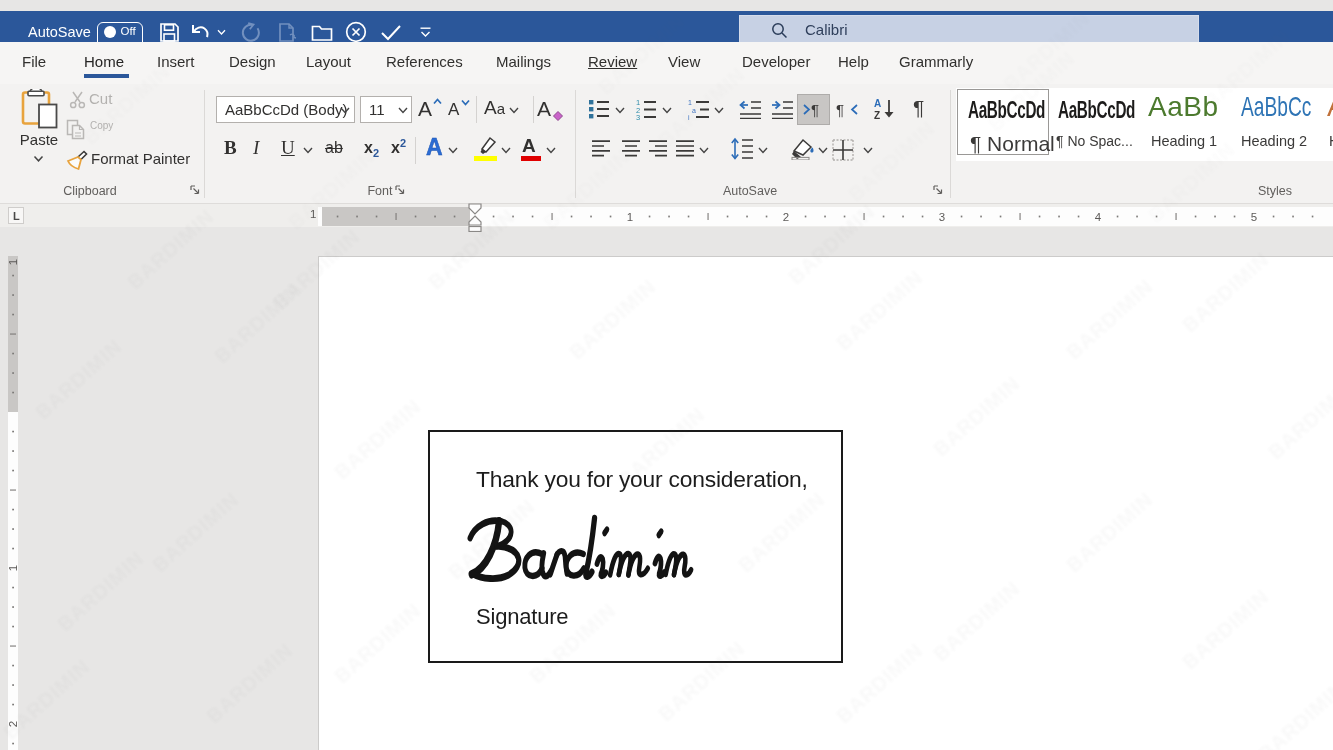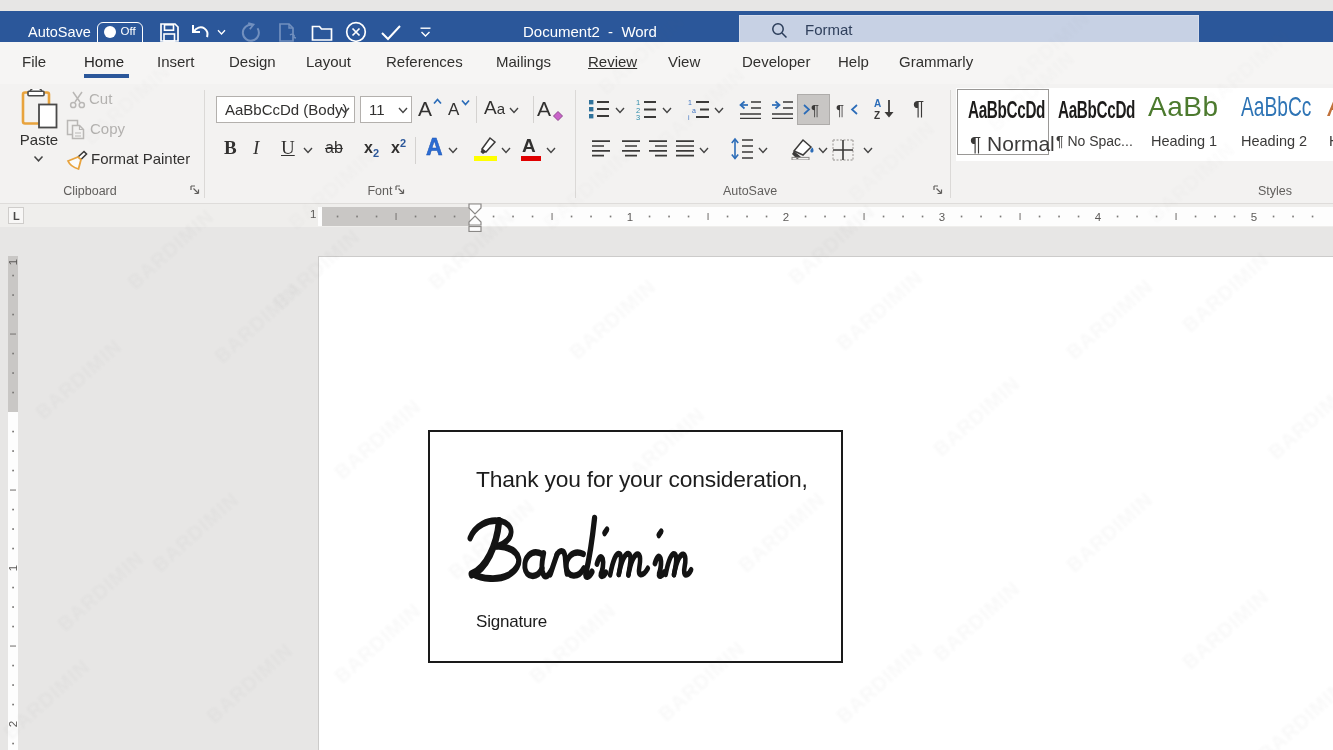--- a/index.html
+++ b/index.html
@@ -36,21 +36,21 @@
 #hruler { position:absolute; left:318px; top:3px; width:1015px; height:19px; background:#fdfdfd; }
 #hruler .margin { position:absolute; left:4px; top:0; width:148px; height:19px; background:#c9c7c5; }
 
 
 #docarea { position:absolute; left:0; top:227px; width:1333px; height:523px; background:#e7e6e5;padding-left:16px; }
 #page { position:absolute; left:318px; top:29px; width:1015px; height:494px; background:#fff; border-left:1px solid #cccbca; border-top:1px solid #cccbca; }
 #vruler { position:absolute; left:8px; top:29px; width:10px; height:494px; background:#fdfdfd; }
 #vruler .margin { position:absolute; left:0; top:0; width:10px; height:156px; background:#c9c7c5; }
 #textbox { position:absolute; left:428px; top:203px; width:415px; height:233px; border:2.5px solid #1a1a1a; background:transparent; }
 #tb1 { position:absolute; left:46px; top:34px; font-size:22.8px; color:#1c1c1c; letter-spacing:-0.2px; }
-#tb3 { position:absolute; left:46px; top:180px; font-size:17px; color:#1c1c1c; letter-spacing:-0.2px; }
+#tb3 { position:absolute; left:46px; top:172px; font-size:22px; color:#1c1c1c; letter-spacing:-0.2px; }
 
 
 .wm { position:absolute; font-size:20px; font-weight:bold; color:rgba(110,110,110,0.14); transform:rotate(-42deg); letter-spacing:1px; pointer-events:none; filter:blur(1.1px); }
 </style>
 </head>
 <body>
 
 <div id="titlebar">
   <div id="autosave">AutoSave</div>
   <div id="toggle">
@@ -101,28 +101,27 @@
     <svg width="22" height="17" viewBox="0 0 22 17">
         <path d="M2 9 L8 15 L20 2" fill="none" stroke="#fff" stroke-width="2"></path>
       </svg>
   </div>
   <div class="qat" style="left:420px;" id="q-custom">
     <svg width="11" height="11" viewBox="0 0 11 11">
         <path d="M0.5 1.2 h10" stroke="#fff" stroke-width="1.4"></path>
         <path d="M1.5 5 L5.5 9 L9.5 5" fill="none" stroke="#fff" stroke-width="1.4"></path>
       </svg>
   </div>
-  <div id="doctitle">Document2&nbsp;&nbsp;-&nbsp;&nbsp;Word</div>
   <div style="position:absolute;left:0;top:40.5px;width:1333px;height:1.5px;background:#264f87;"></div>
   <div id="searchbox">
     <svg width="17" height="17" style="position:absolute;left:32px;top:7px" viewBox="0 0 17 17">
         <circle cx="7" cy="7" r="5.2" fill="none" stroke="#2a3c59" stroke-width="1.5"></circle>
         <line x1="11" y1="11" x2="15.5" y2="15.5" stroke="#2a3c59" stroke-width="1.5"></line>
       </svg>
-    <div class="stext">Format</div>
+    <div class="stext">Calibri</div>
   </div>
 </div>
 
 <div id="menubar">
   <div class="mi" style="left:22px;">File</div>
   <div class="mi" style="left:84px;color:#262524;">Home</div>
   <div class="mi" style="left:157px;">Insert</div>
   <div class="mi" style="left:229px;">Design</div>
   <div class="mi" style="left:306px;">Layout</div>
   <div class="mi" style="left:386px;">References</div>
@@ -159,21 +158,21 @@
       <circle cx="12.8" cy="14" r="2.6" fill="none" stroke="#b9b7b5" stroke-width="1.5"></circle>
     </svg>
     <div class="abs" style="left:89px;top:6px;font-size:15px;color:#b3b1af;">Cut</div>
 
     <svg class="abs" style="left:66px;top:35px;" width="20" height="21" viewBox="0 0 20 21">
       <rect x="1.5" y="1.5" width="10" height="14" fill="none" stroke="#b9b7b5" stroke-width="1.5"></rect>
       <path d="M6.5 6.5 h7 l4 4 v9 h-11 z" fill="#f3f2f1" stroke="#b9b7b5" stroke-width="1.5"></path>
       <path d="M13.5 6.5 v4 h4" fill="none" stroke="#b9b7b5" stroke-width="1.2"></path>
       <path d="M9 14 h6 M9 17 h6" stroke="#b9b7b5" stroke-width="1.2"></path>
     </svg>
-    <div class="abs" style="left:90px;top:36px;font-size:15px;color:#b3b1af;">Copy</div>
+    <div class="abs" style="left:90px;top:36px;font-size:10px;color:#b3b1af;">Copy</div>
 
     <svg class="abs" style="left:65px;top:66px;" width="23" height="20" viewBox="0 0 23 20">
       <path d="M13 7 L19 1.5 L21.5 4 L16 9.5" fill="#fff" stroke="#3b3a39" stroke-width="1.6"></path>
       <path d="M3 11 L13 7 L16 9.5 L13.5 19 C8 17.5 4.5 14.5 3 11 z" fill="#fbfbfa" stroke="#e8a33d" stroke-width="1.8"></path>
     </svg>
     <div class="abs" style="left:91px;top:66px;font-size:15px;color:#323130;">Format Painter</div>
   </div>
   <div class="glabel" style="left:40px;width:100px;">Clipboard</div>
   <svg class="launcher" style="left:190px;" width="10" height="10" viewBox="0 0 10 10">
       <path d="M1 1 h4 M1 1 v4 M3.5 3.5 L8.5 8.5 M8.5 8.5 v-4 M8.5 8.5 h-4" stroke="#605e5c" stroke-width="1.2" fill="none"></path>

